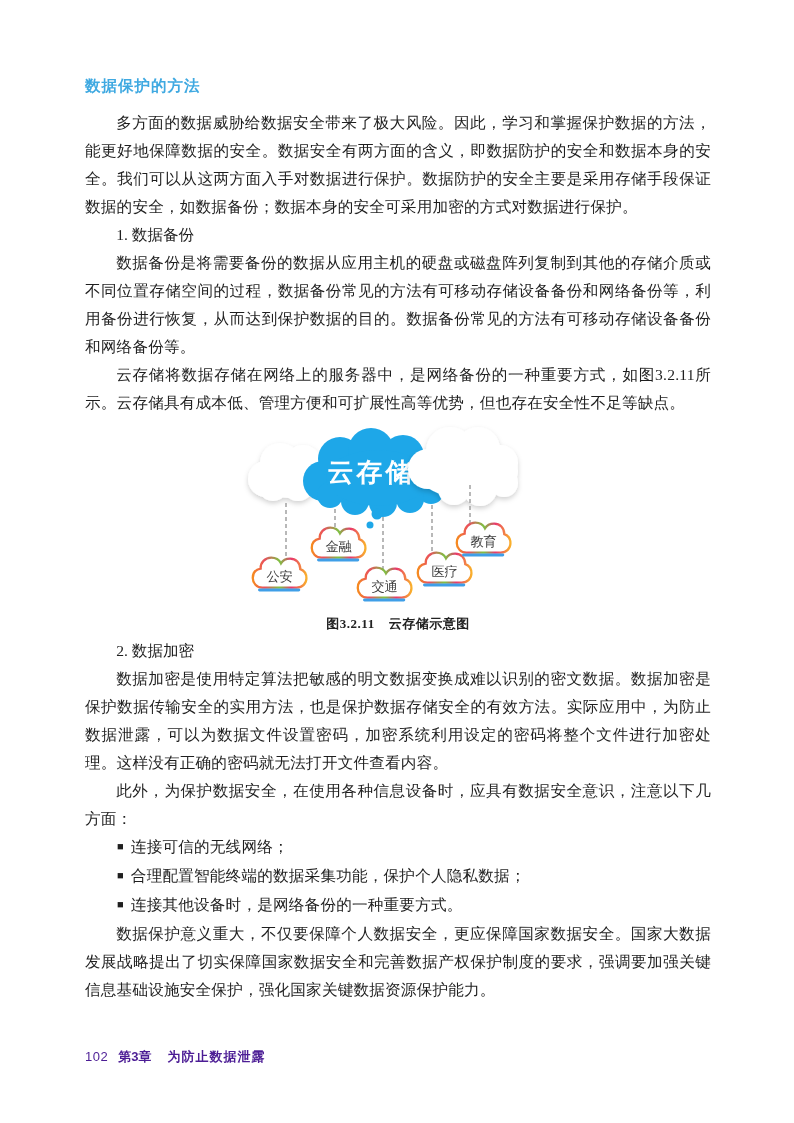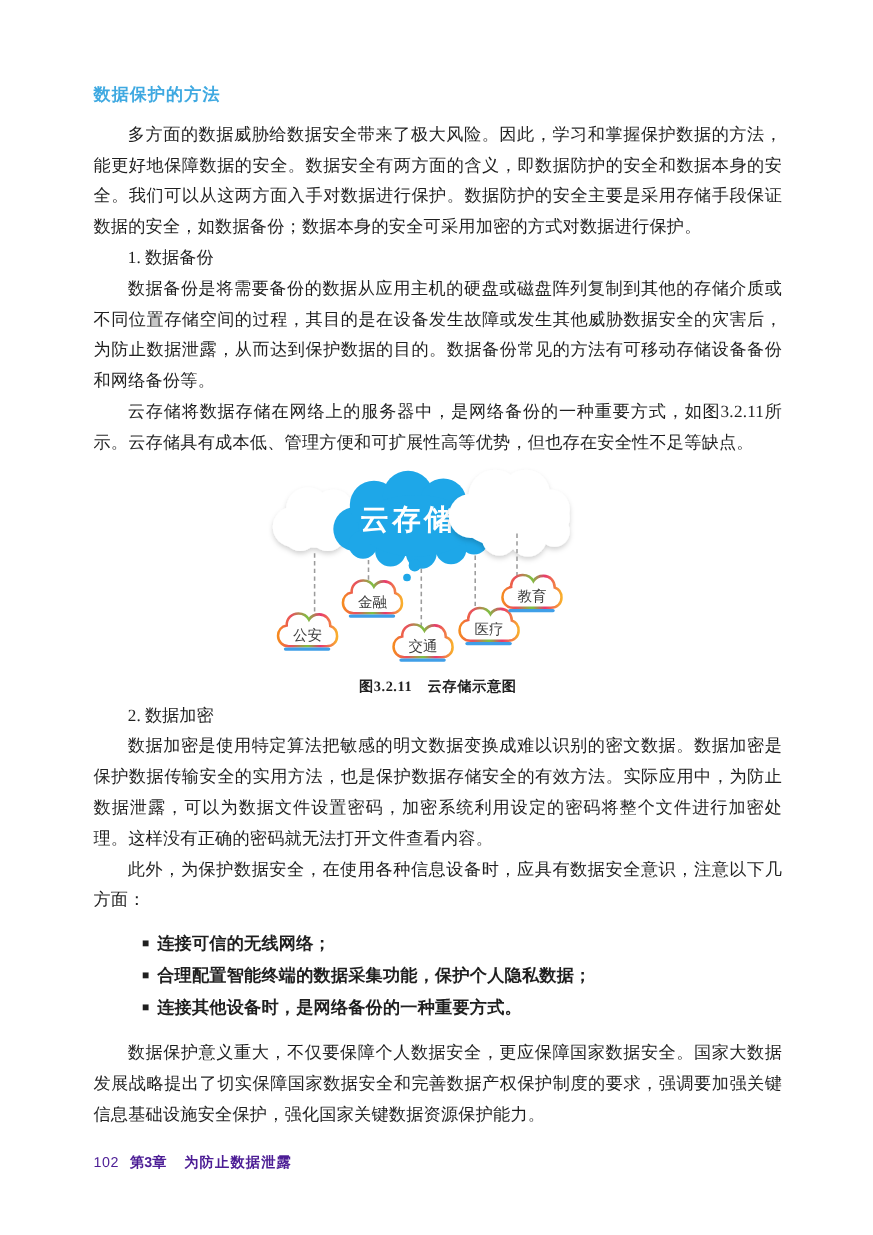--- a/index.html
+++ b/index.html
@@ -49,23 +49,22 @@
     font-size:13px;
     font-weight:bold;
     line-height:22px;
     color:#222;
     margin-top:2px;
     letter-spacing:0.5px;
   }
   .figure-caption .cap-label{margin-right:14px;}
   ul.bullets{
     list-style:none;
-    margin:12px;
+    margin:0;
     padding:0 0 0 2em;
-    font-weight:bold;
   }
   ul.bullets li{
     font-size:15.6px;
     line-height:28px;
     letter-spacing:0.2px;
   }
   .bullet-marker{
     font-size:11px;
     margin-right:7px;
     position:relative;
@@ -100,21 +99,21 @@
 </head>
 <body>
 
 <div class="page">
   <div class="content">
 
     <h2 class="section-heading">数据保护的方法</h2>
 
     <p class="body">多方面的数据威胁给数据安全带来了极大风险。因此，学习和掌握保护数据的方法，能更好地保障数据的安全。数据安全有两方面的含义，即数据防护的安全和数据本身的安全。我们可以从这两方面入手对数据进行保护。数据防护的安全主要是采用存储手段保证数据的安全，如数据备份；数据本身的安全可采用加密的方式对数据进行保护。</p>
     <p class="subhead">1. 数据备份</p>
-    <p class="body">数据备份是将需要备份的数据从应用主机的硬盘或磁盘阵列复制到其他的存储介质或不同位置存储空间的过程，其目的是在设备发生故障或发生其他威胁数据安全的灾害后，为防止数据泄露，从而达到保护数据的目的。数据备份常见的方法有可移动存储设备备份和网络备份等。</p>
+    <p class="body">数据备份是将需要备份的数据从应用主机的硬盘或磁盘阵列复制到其他的存储介质或不同位置存储空间的过程，数据备份常见的方法有可移动存储设备备份和网络备份等，利用备份进行恢复，从而达到保护数据的目的。数据备份常见的方法有可移动存储设备备份和网络备份等。</p>
     <p class="body">云存储将数据存储在网络上的服务器中，是网络备份的一种重要方式，如图3.2.11所示。云存储具有成本低、管理方便和可扩展性高等优势，但也存在安全性不足等缺点。</p>
 
     <div class="figure">
       <svg width="340" height="190" viewBox="0 0 340 190">
         <defs>
           <linearGradient id="rainbow" x1="0%" y1="0%" x2="100%" y2="0%">
             <stop offset="0%" stop-color="#f68b1f"></stop>
             <stop offset="22%" stop-color="#e94e5f"></stop>
             <stop offset="50%" stop-color="#7dc242"></stop>
             <stop offset="72%" stop-color="#e8386d"></stop>

